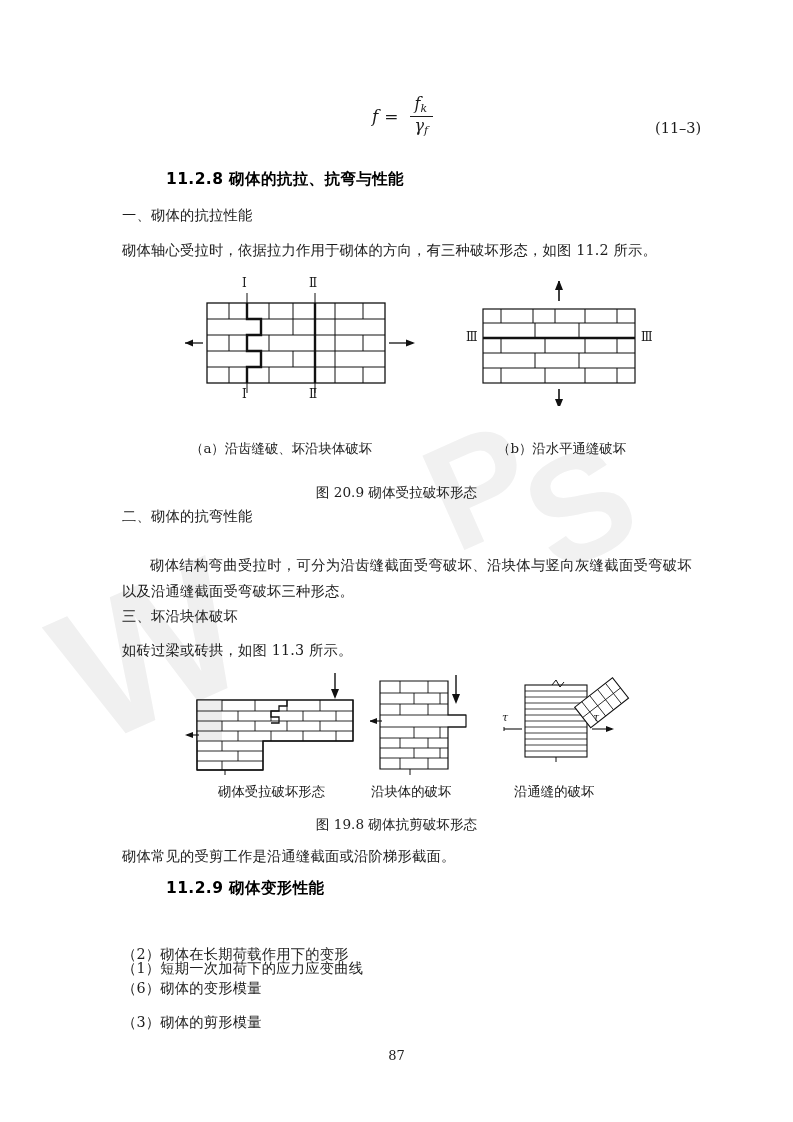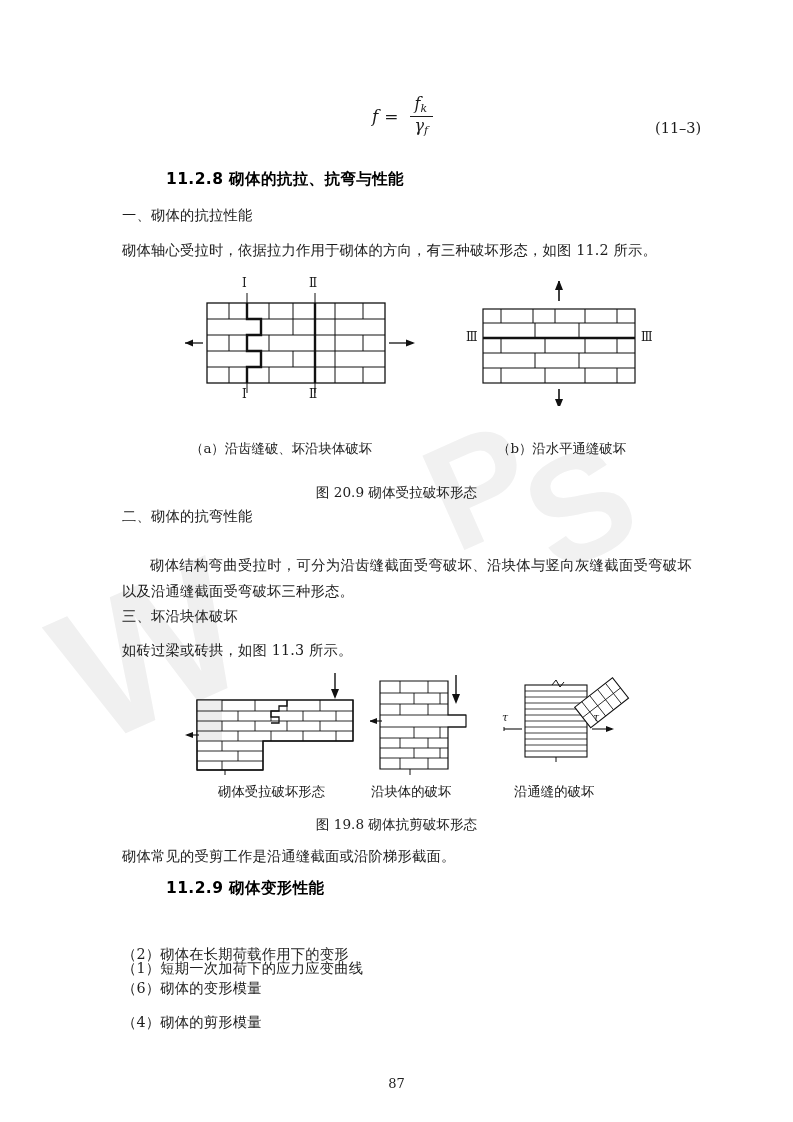--- a/index.html
+++ b/index.html
@@ -125,21 +125,20 @@
     color: #1c1c1c;
   }
   .pagenum {
     position: absolute;
     left: 0; top: 1048px;
     width: 793px;
     text-align: center;
     font-family: "DejaVu Serif", "Liberation Serif", serif;
     font-size: 13px;
     color: #222;
-    margin-top: 28px;
   }
   .fig { position: absolute; }
 </style>
 </head>
 <body>
 
 <div id="page">
 
   <div class="watermark wm-w">W</div>
   <div class="watermark wm-p">P</div>
@@ -403,18 +402,18 @@
     <div class="cap" style="left:514px; top:783px;">沿通缝的破坏</div>
     <div class="figcap" style="left:0; top:816px;">图 19.8  砌体抗剪破坏形态</div>
 
     <div class="p-txt" style="left:122px; top:844px;">砌体常见的受剪工作是沿通缝截面或沿阶梯形截面。</div>
 
     <div class="h-sec" style="left:122px; top:878px;">11.2.9  砌体变形性能</div>
 
     <div class="p-txt" style="left:122px; top:956px;">（1）短期一次加荷下的应力应变曲线</div>
     <div class="p-txt" style="left:122px; top:942px;">（2）砌体在长期荷载作用下的变形</div>
     <div class="p-txt" style="left:122px; top:976px;">（6）砌体的变形模量</div>
-    <div class="p-txt" style="left:122px; top:1010px;">（4）砌体的剪形模量</div>
+    <div class="p-txt" style="left:122px; top:1010px;">（3）砌体的剪形模量</div>
 
     <div class="pagenum">87</div>
 
   </div>
 </div>
 
 </body></html>

